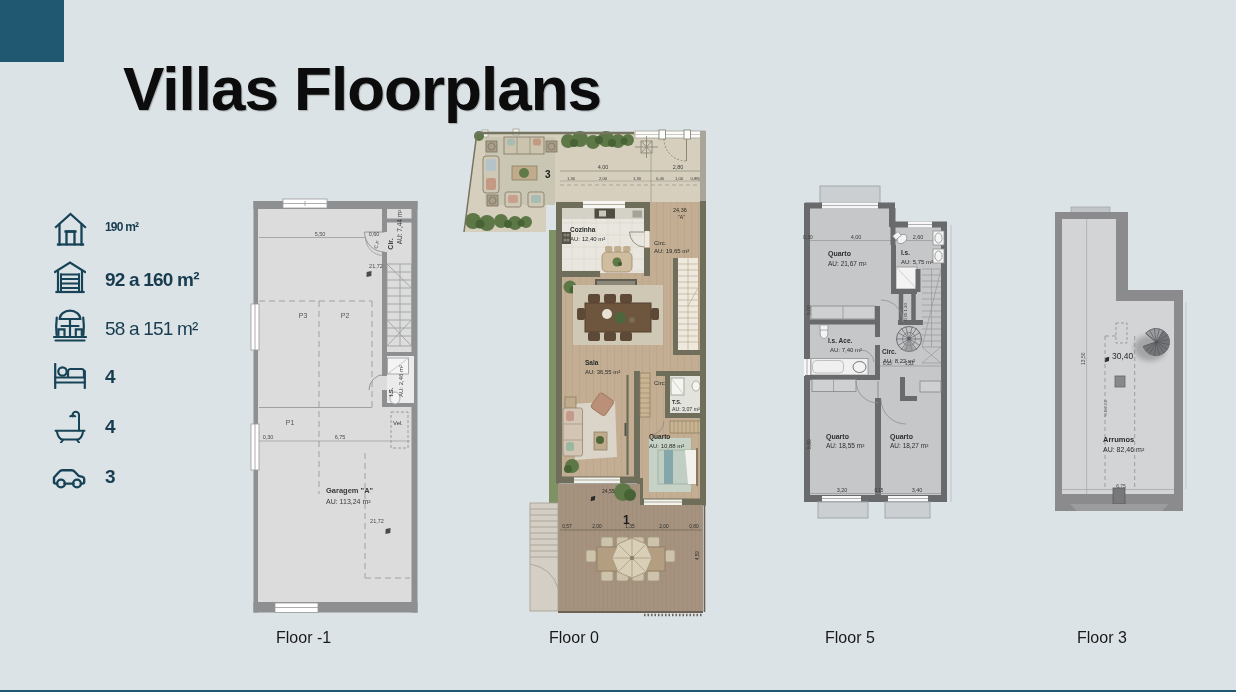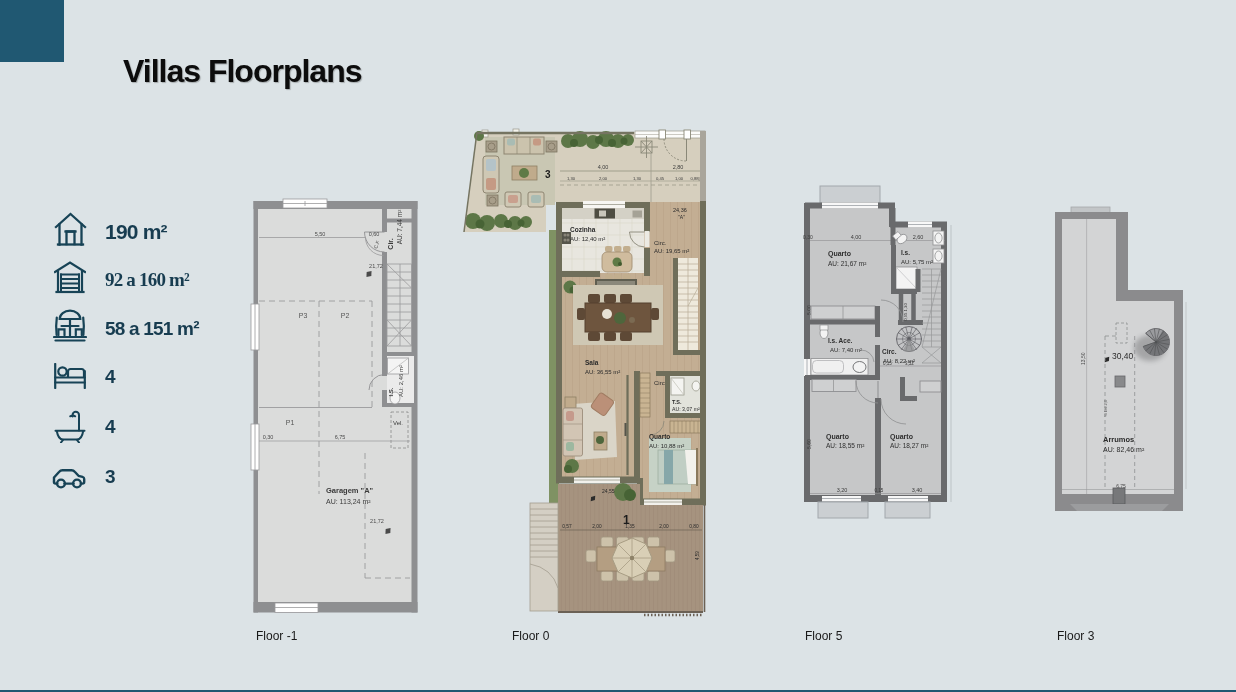--- a/index.html
+++ b/index.html
@@ -1,71 +1,71 @@
 <!DOCTYPE html>
 <html><head>
 <meta charset="utf-8">
 <style>
 html,body{margin:0;padding:0;}
 #page{position:relative;width:1236px;height:692px;background:#dce3e6;overflow:hidden;font-family:"Liberation Sans",sans-serif;}
 .abs{position:absolute;}
-.flabel{position:absolute;font-size:12px;color:#1a1a1a;}
+.flabel{position:absolute;font-size:16px;color:#1a1a1a;margin-left:20px;}
 svg{display:block;}
 </style>
 </head>
 <body>
 <div id="page">
 
 <div class="abs" style="left:0;top:0;width:64px;height:62px;background:#205872;"></div>
 
-<div class="abs" style="left:123px;top:53px;font-size:32px;font-weight:bold;color:#0c0c0c;letter-spacing:-1px;text-shadow:1px 1px 1px rgba(0,0,0,0.25);">Villas Floorplans</div>
+<div class="abs" style="left:123px;top:53px;font-size:62px;font-weight:bold;color:#0c0c0c;letter-spacing:-1px;text-shadow:1px 1px 1px rgba(0,0,0,0.25);">Villas Floorplans</div>
 
 <div class="abs" style="left:0;top:0;width:250px;height:692px;">
 
 <svg class="abs" style="left:54px;top:212px" width="33" height="35" viewBox="0 0 33 35">
 <g fill="none" stroke="#174356" stroke-width="2.3" stroke-linecap="square">
 <path d="M2 15 L16.5 2 L31 15"></path>
 <path d="M5.5 12.5 L5.5 32.5 M27.5 12.5 L27.5 32.5"></path>
 <path d="M4 32.5 L29 32.5"></path>
 <path d="M12.5 32 L12.5 19.5 L20.5 19.5 L20.5 32"></path>
 <path d="M11.5 19.5 L21.5 19.5"></path>
 </g>
 </svg>
 
-<div class="abs" style="left:105px;top:220px;font-size:21px;font-weight:bold;color:#173c50;letter-spacing:-0.8px;">190 m²</div>
+<div class="abs" style="left:105px;top:220px;font-size:12px;font-weight:bold;color:#173c50;letter-spacing:-0.8px;">190 m²</div>
 
 <svg class="abs" style="left:54px;top:261px" width="32" height="33" viewBox="0 0 32 33">
 <g fill="none" stroke="#174356" stroke-width="2.2" stroke-linecap="square">
 <path d="M1 11 L16 1.5 L31 11"></path>
 <path d="M4 10.5 L4 31 M28 10.5 L28 31"></path>
 <path d="M2.5 31 L29.5 31"></path>
 <g stroke-width="2">
 <path d="M7 13.5 L25 13.5 M7 18 L25 18 M7 22.5 L25 22.5 M7 27 L25 27"></path>
 <path d="M7 13.5 L7 31 M25 13.5 L25 31"></path>
 </g>
 </g>
 </svg>
 
-<div class="abs" style="left:105px;top:269px;font-size:19px;font-weight:bold;color:#173c50;letter-spacing:-0.8px;font-family:Liberation Serif, serif;">92 a 160 m²</div>
+<div class="abs" style="left:105px;top:269px;font-size:19px;font-weight:bold;color:#173c50;letter-spacing:-0.8px;">92 a 160 m²</div>
 
 <svg class="abs" style="left:53px;top:309px" width="34" height="33" viewBox="0 0 34 33">
 <g fill="none" stroke="#174356" stroke-width="2.2" stroke-linecap="round">
 <path d="M6.7 10 A 10.3 8.4 0 0 1 27.3 10 L6.7 10 Z"></path>
 <path d="M17 10 L17 26.5"></path>
 <path d="M8.5 17 L25.5 17"></path>
 <path d="M3.8 8.5 C3 14 3 20 3.6 26"></path>
 <path d="M30.2 8.5 C31 14 31 20 30.4 26"></path>
 <path d="M5.4 26.3 L5.4 20.3 L11.5 20.3 L11.5 26.3"></path>
 <path d="M22.8 26.3 L22.8 20.3 L28.8 20.3 L28.8 26.3"></path>
 <path d="M1 28 L33 28"></path>
 <path d="M2.5 31.5 L31.5 31.5"></path>
 </g>
 </svg>
 
-<div class="abs" style="left:105px;top:318px;font-size:19px;font-weight:bold;color:#173c50;letter-spacing:-0.8px;">58 a 151 m²</div>
+<div class="abs" style="left:105px;top:318px;font-size:19px;font-weight:normal;color:#173c50;letter-spacing:-0.8px;">58 a 151 m²</div>
 
 <svg class="abs" style="left:54px;top:363px" width="32" height="26" viewBox="0 0 32 26">
 <g fill="none" stroke="#174356" stroke-width="2.2" stroke-linecap="round">
 <path d="M1.2 1 L1.2 25"></path>
 <circle cx="8.5" cy="8.5" r="4.2"></circle>
 <path d="M14 13.5 L14 8.5 A 2.5 2.5 0 0 1 16.5 6 L27.5 6 A 2.5 2.5 0 0 1 30 8.5 L30 13.5"></path>
 <path d="M1.2 14.5 L30.8 14.5 M1.2 19.5 L30.8 19.5"></path>
 <path d="M30.8 8 L30.8 25"></path>
 </g>
 </svg>
@@ -90,21 +90,21 @@
 <path d="M12.5 17.6 L21.5 17.6"></path>
 <circle cx="9" cy="17.5" r="3.9"></circle>
 <circle cx="25" cy="17.5" r="3.9"></circle>
 </g>
 </svg>
 
 <div class="abs" style="left:105px;top:466px;font-size:19px;font-weight:bold;color:#173c50;letter-spacing:-0.8px;">3</div>
 </div>
 
 <div class="flabel" style="left:256px;top:629px;">Floor -1</div>
-<div class="flabel" style="left:512px;top:629px;">Floor 0</div>
+<div class="flabel" style="left:529px;top:629px;">Floor 0</div>
 <div class="flabel" style="left:805px;top:629px;">Floor 5</div>
 <div class="flabel" style="left:1057px;top:629px;">Floor 3</div>
 
 <div class="abs" style="left:0;top:690px;width:1236px;height:2px;background:#205872;"></div>
 
 <svg class="abs" style="left:250px;top:198px" width="172" height="420" viewBox="0 0 172 420">
 <defs>
 <pattern id="dash1" width="6" height="1" patternUnits="userSpaceOnUse"></pattern>
 </defs>
 

